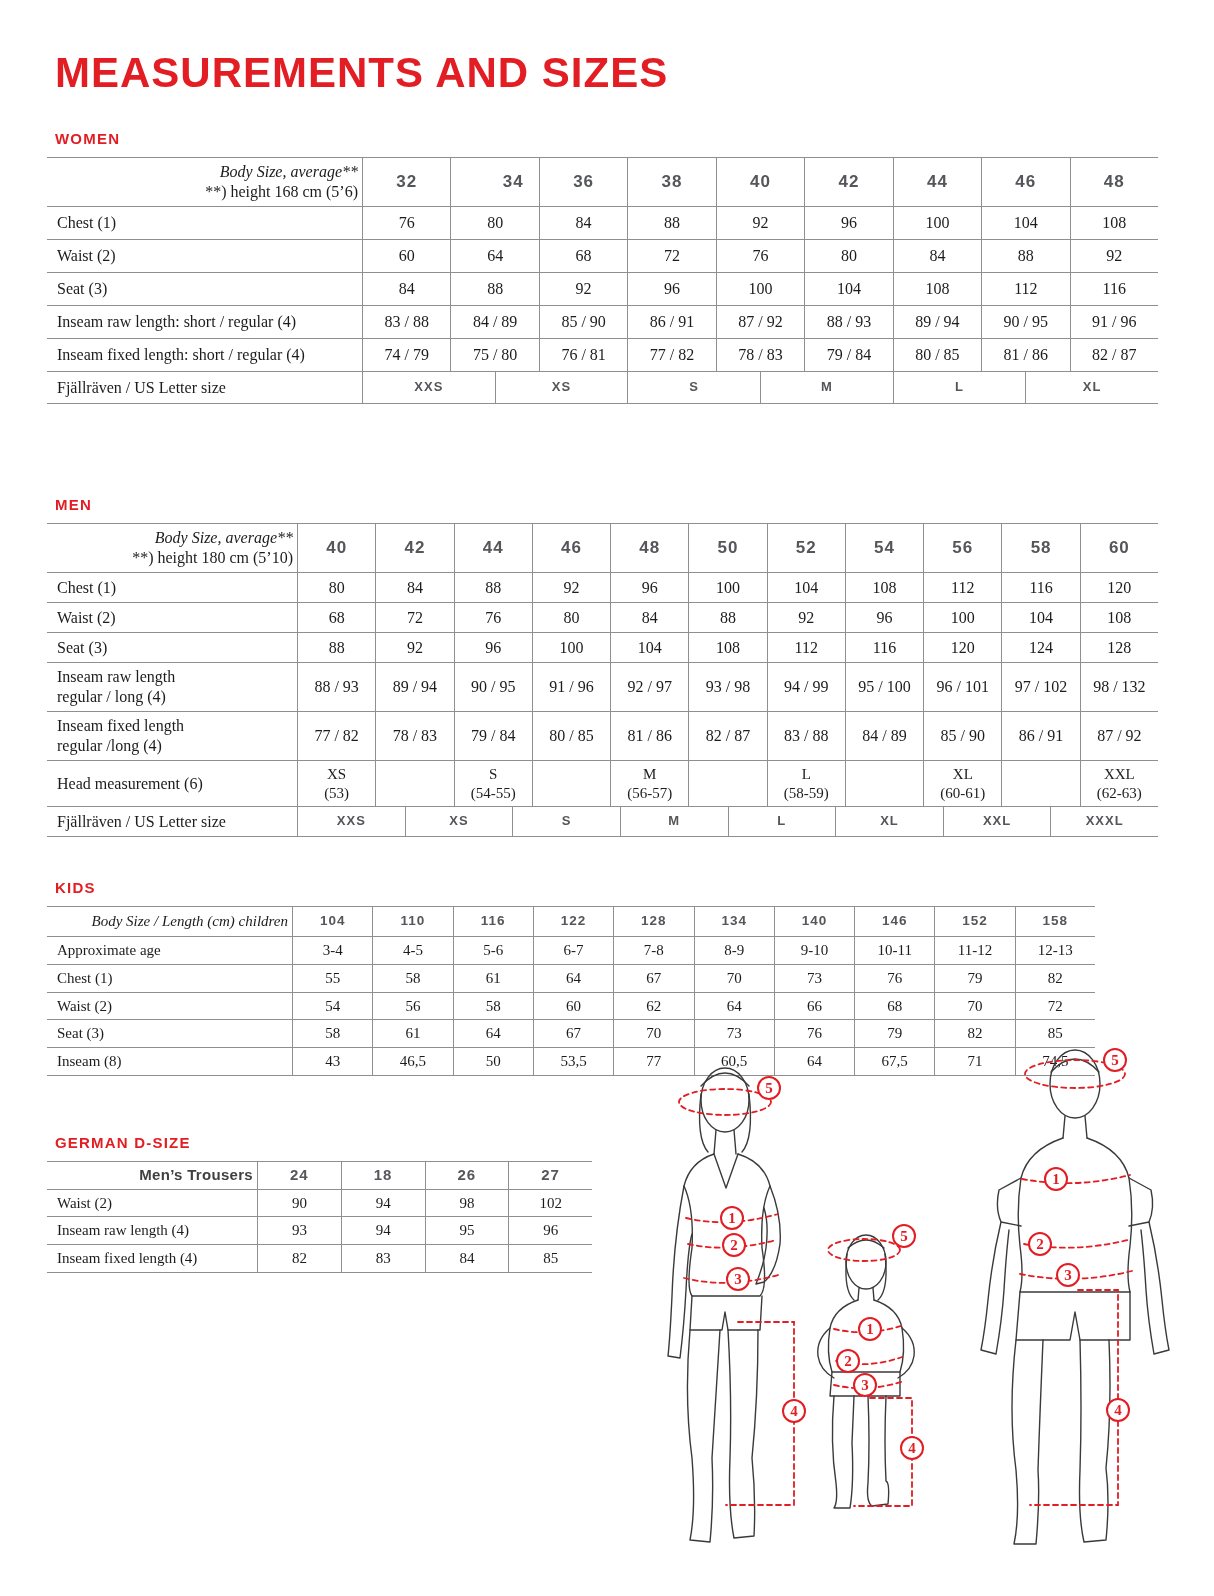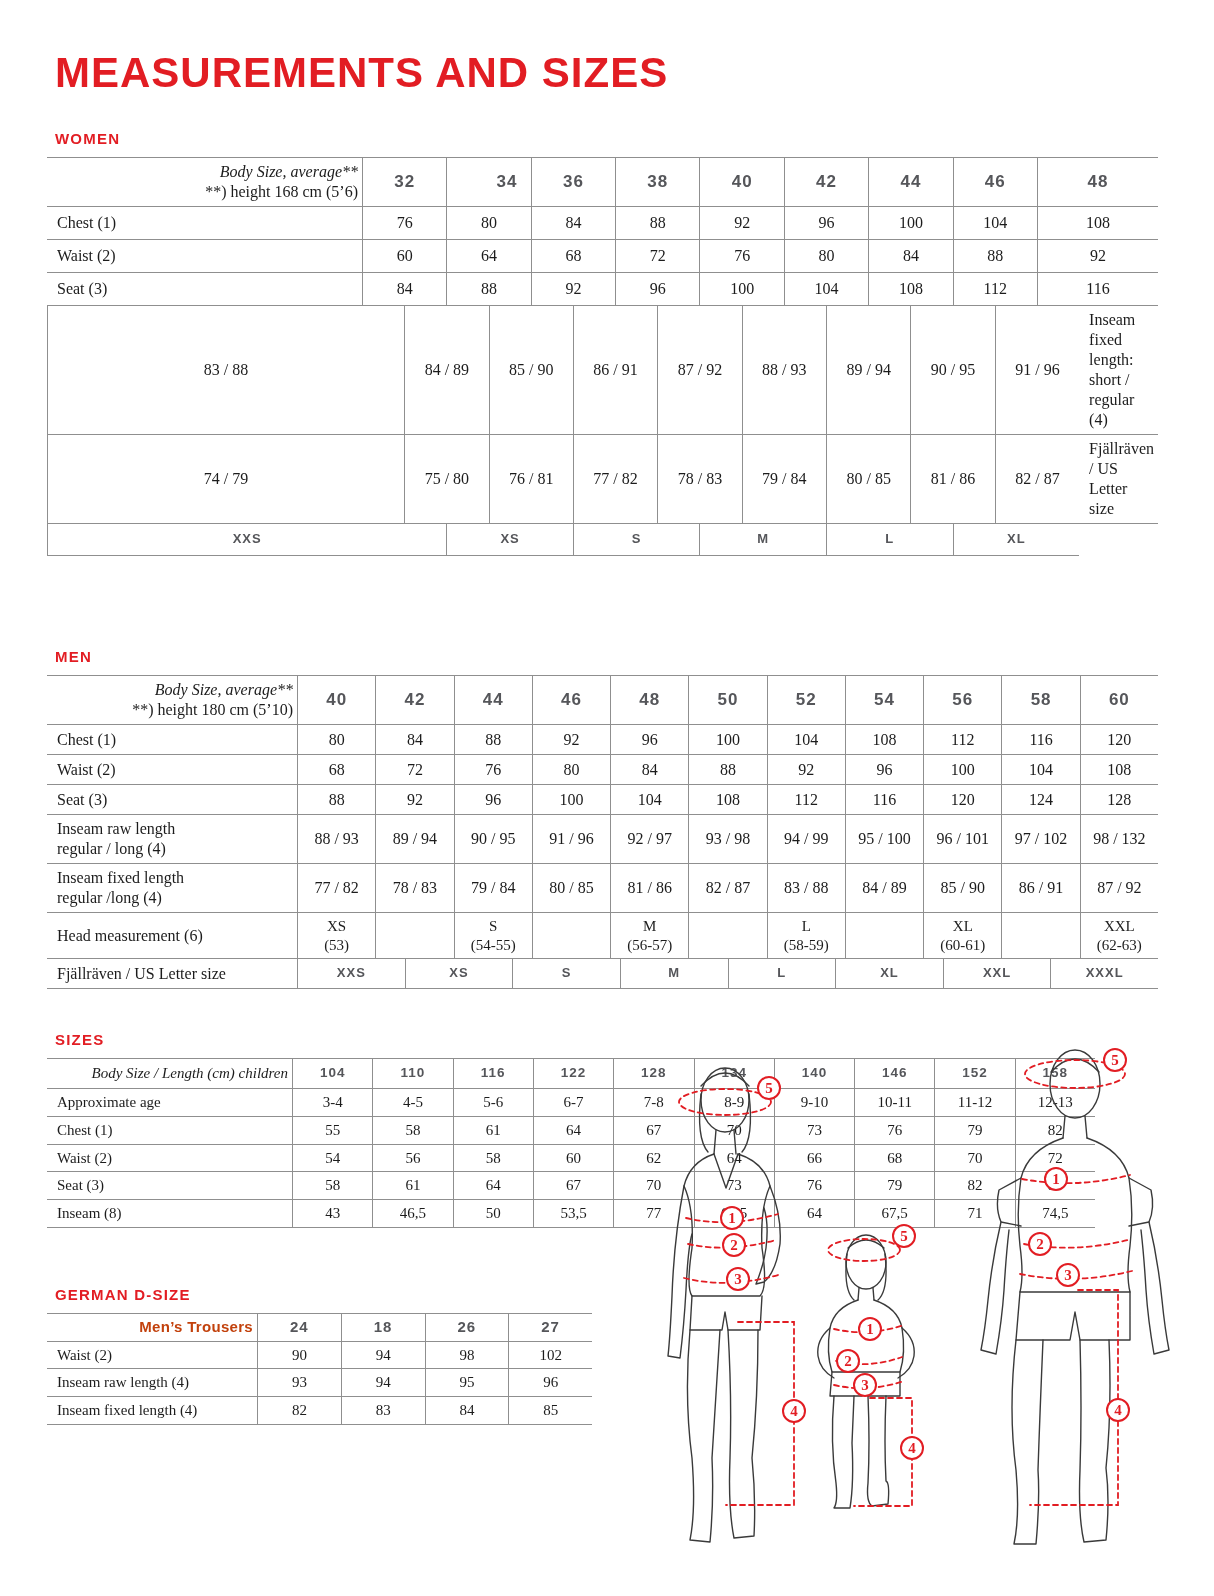--- a/index.html
+++ b/index.html
@@ -79,21 +79,21 @@
   .tbl-kids .hr{min-height:30px;}
   .tbl-kids .vr{min-height:25px;}
   .tbl-kids .cell{font-size:15px;}
   .tbl-kids .colhead{font-size:13.5px;}
 
   .tbl-german .hr{min-height:27px;}
   .tbl-german .vr{min-height:26px;}
   .tbl-german .cell{font-size:15px;}
   .tbl-german .hlabel .l0{
     font-style:normal;font-family:"Liberation Sans",sans-serif;
-    font-weight:700;color:#c2410c;font-size:15px;letter-spacing:0.3px;
+    font-weight:700;color:#404040;font-size:15px;letter-spacing:0.3px;
   }
 
   .figures{position:absolute;left:628px;top:1038px;width:572px;height:522px;}
   .body-line{fill:none;stroke:var(--fig);stroke-width:1.4;stroke-linecap:round;stroke-linejoin:round;}
   .red-dash{fill:none;stroke:var(--accent);stroke-width:1.8;stroke-dasharray:5 4;stroke-linecap:round;}
   .callout-circle{fill:#fff;stroke:var(--accent);stroke-width:2;}
   .callout-num{
     font-family:"Liberation Serif",serif;font-weight:700;font-size:15px;
     fill:var(--accent);text-anchor:middle;
   }
@@ -140,20 +140,21 @@
       <div class="cell label vr">Seat (3)</div>
       <div class="cell val vr vline" style="grid-column: span 2;">84</div>
       <div class="cell val vr vline" style="grid-column: span 2;">88</div>
       <div class="cell val vr vline" style="grid-column: span 2;">92</div>
       <div class="cell val vr vline" style="grid-column: span 2;">96</div>
       <div class="cell val vr vline" style="grid-column: span 2;">100</div>
       <div class="cell val vr vline" style="grid-column: span 2;">104</div>
       <div class="cell val vr vline" style="grid-column: span 2;">108</div>
       <div class="cell val vr vline" style="grid-column: span 2;">112</div>
       <div class="cell val vr vline" style="grid-column: span 2;">116</div>
+      <div class="cell label vr">Inseam raw length: short / regular (4)</div>
       <div class="cell val vr vline" style="grid-column: span 2;">83 / 88</div>
       <div class="cell val vr vline" style="grid-column: span 2;">84 / 89</div>
       <div class="cell val vr vline" style="grid-column: span 2;">85 / 90</div>
       <div class="cell val vr vline" style="grid-column: span 2;">86 / 91</div>
       <div class="cell val vr vline" style="grid-column: span 2;">87 / 92</div>
       <div class="cell val vr vline" style="grid-column: span 2;">88 / 93</div>
       <div class="cell val vr vline" style="grid-column: span 2;">89 / 94</div>
       <div class="cell val vr vline" style="grid-column: span 2;">90 / 95</div>
       <div class="cell val vr vline" style="grid-column: span 2;">91 / 96</div>
       <div class="cell label vr">Inseam fixed length: short / regular (4)</div>
@@ -273,21 +274,21 @@
       <div class="cell letter lr vline" style="grid-column: span 11;">XXS</div>
       <div class="cell letter lr vline" style="grid-column: span 11;">XS</div>
       <div class="cell letter lr vline" style="grid-column: span 11;">S</div>
       <div class="cell letter lr vline" style="grid-column: span 11;">M</div>
       <div class="cell letter lr vline" style="grid-column: span 11;">L</div>
       <div class="cell letter lr vline" style="grid-column: span 11;">XL</div>
       <div class="cell letter lr vline" style="grid-column: span 11;">XXL</div>
       <div class="cell letter lr vline" style="grid-column: span 11;">XXXL</div>
     </div>
 
-  <div class="section-label sl-kids">SIZES</div>
+  <div class="section-label sl-kids">KIDS</div>
   <div class="tbl tbl-kids" style="width: 1048px; grid-template-columns: 245px repeat(10, 1fr);">
       <div class="cell label hlabel hr"><div class="l0">Body Size / Length (cm) children</div></div>
       <div class="cell colhead hr vline">104</div>
       <div class="cell colhead hr vline">110</div>
       <div class="cell colhead hr vline">116</div>
       <div class="cell colhead hr vline">122</div>
       <div class="cell colhead hr vline">128</div>
       <div class="cell colhead hr vline">134</div>
       <div class="cell colhead hr vline">140</div>
       <div class="cell colhead hr vline">146</div>

